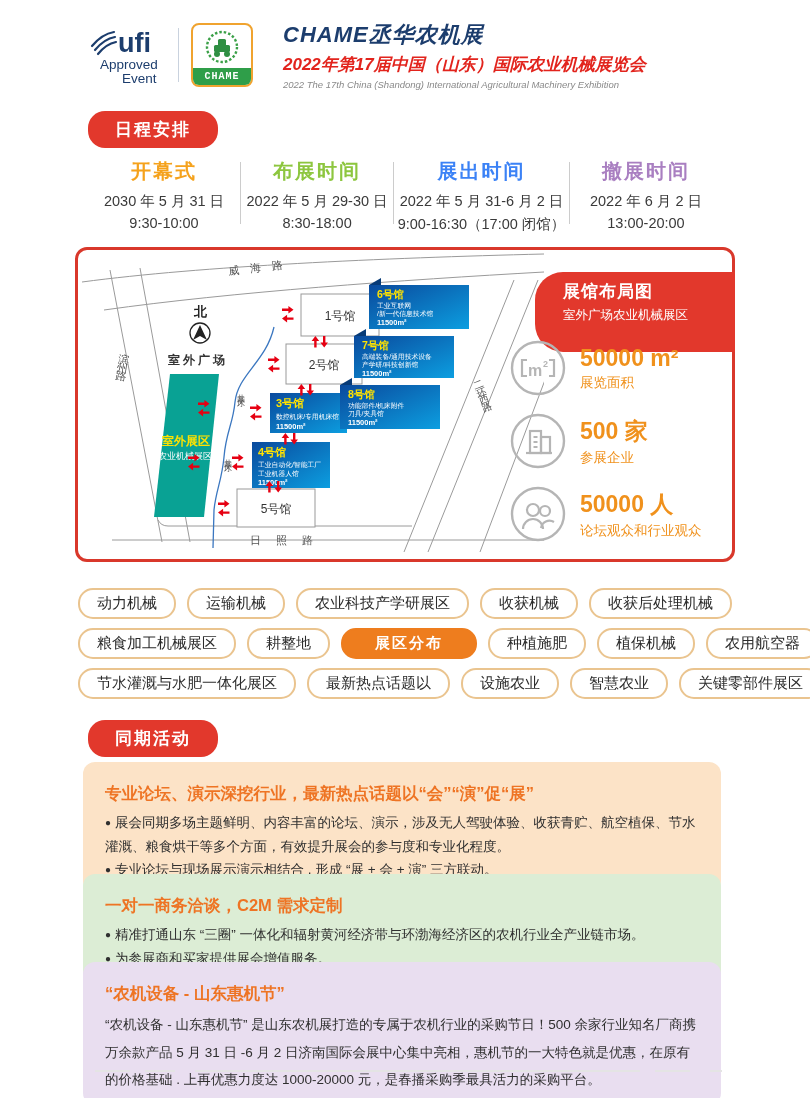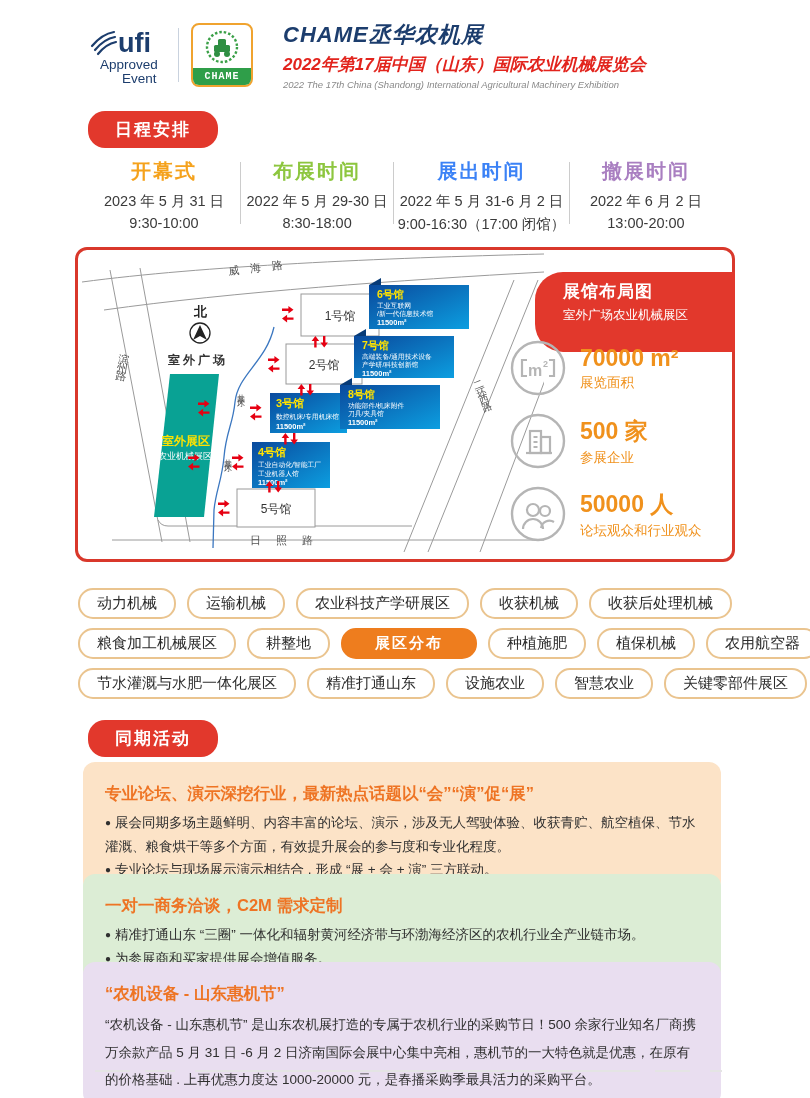--- a/index.html
+++ b/index.html
@@ -112,21 +112,21 @@
       <div class="t2">2022年第17届中国（山东）国际农业机械展览会</div>
       <div class="t3">2022 The 17th China (Shandong) International Agricultural Machinery Exhibition</div>
     </div>
   </div>
 
   <div class="badge sched">日程安排</div>
 
   <div class="sched-row">
     <div class="sc">
       <div class="lb c-orange">开幕式</div>
-      <div class="dt">2023 年 5 月 31 日</div>
+      <div class="dt">2030 年 5 月 31 日</div>
       <div class="tm">9:30-10:00</div>
     </div>
     <div class="sdiv"></div>
     <div class="sc">
       <div class="lb c-green">布展时间</div>
       <div class="dt">2022 年 5 月 29-30 日</div>
       <div class="tm">8:30-18:00</div>
     </div>
     <div class="sdiv"></div>
     <div class="sc" style="flex:1.15">
@@ -257,21 +257,21 @@
 
     <div class="stats">
       <div class="stat">
         <svg class="ic" viewBox="0 0 56 56">
           <circle cx="28" cy="28" r="26" stroke="#b5b5b5" stroke-width="2.4" fill="none"></circle>
           <path d="M17,20 h-5 v16 h5 M39,20 h5 v16 h-5" stroke="#b5b5b5" stroke-width="2.2" fill="none"></path>
           <text x="18" y="36" font-size="16" fill="#b5b5b5" font-weight="bold">m</text>
           <text x="33" y="27" font-size="9" fill="#b5b5b5" font-weight="bold">2</text>
         </svg>
         <div class="tx">
-          <div class="v">70000 m²</div>
+          <div class="v">50000 m²</div>
           <div class="l">展览面积</div>
         </div>
       </div>
       <div class="stat">
         <svg class="ic" viewBox="0 0 56 56">
           <circle cx="28" cy="28" r="26" stroke="#b5b5b5" stroke-width="2.4" fill="none"></circle>
           <g stroke="#b5b5b5" stroke-width="2.2" fill="none">
             <path d="M16,40 h26"></path>
             <rect x="20" y="18" width="11" height="22"></rect>
             <rect x="31" y="24" width="9" height="16"></rect>
@@ -312,21 +312,21 @@
     <div class="trow">
       <div class="chip">粮食加工机械展区</div>
       <div class="chip">耕整地</div>
       <div class="chip active">展区分布</div>
       <div class="chip">种植施肥</div>
       <div class="chip">植保机械</div>
       <div class="chip">农用航空器</div>
     </div>
     <div class="trow">
       <div class="chip">节水灌溉与水肥一体化展区</div>
-      <div class="chip">精准打通山东</div>
+      <div class="chip">最新热点话题以</div>
       <div class="chip">设施农业</div>
       <div class="chip">智慧农业</div>
       <div class="chip">关键零部件展区</div>
     </div>
   </div>
 
   <div class="badge act">同期活动</div>
 
   <div class="box box1">
     <div class="bt">专业论坛、演示深挖行业，最新热点话题以“会”“演”促“展”</div>

